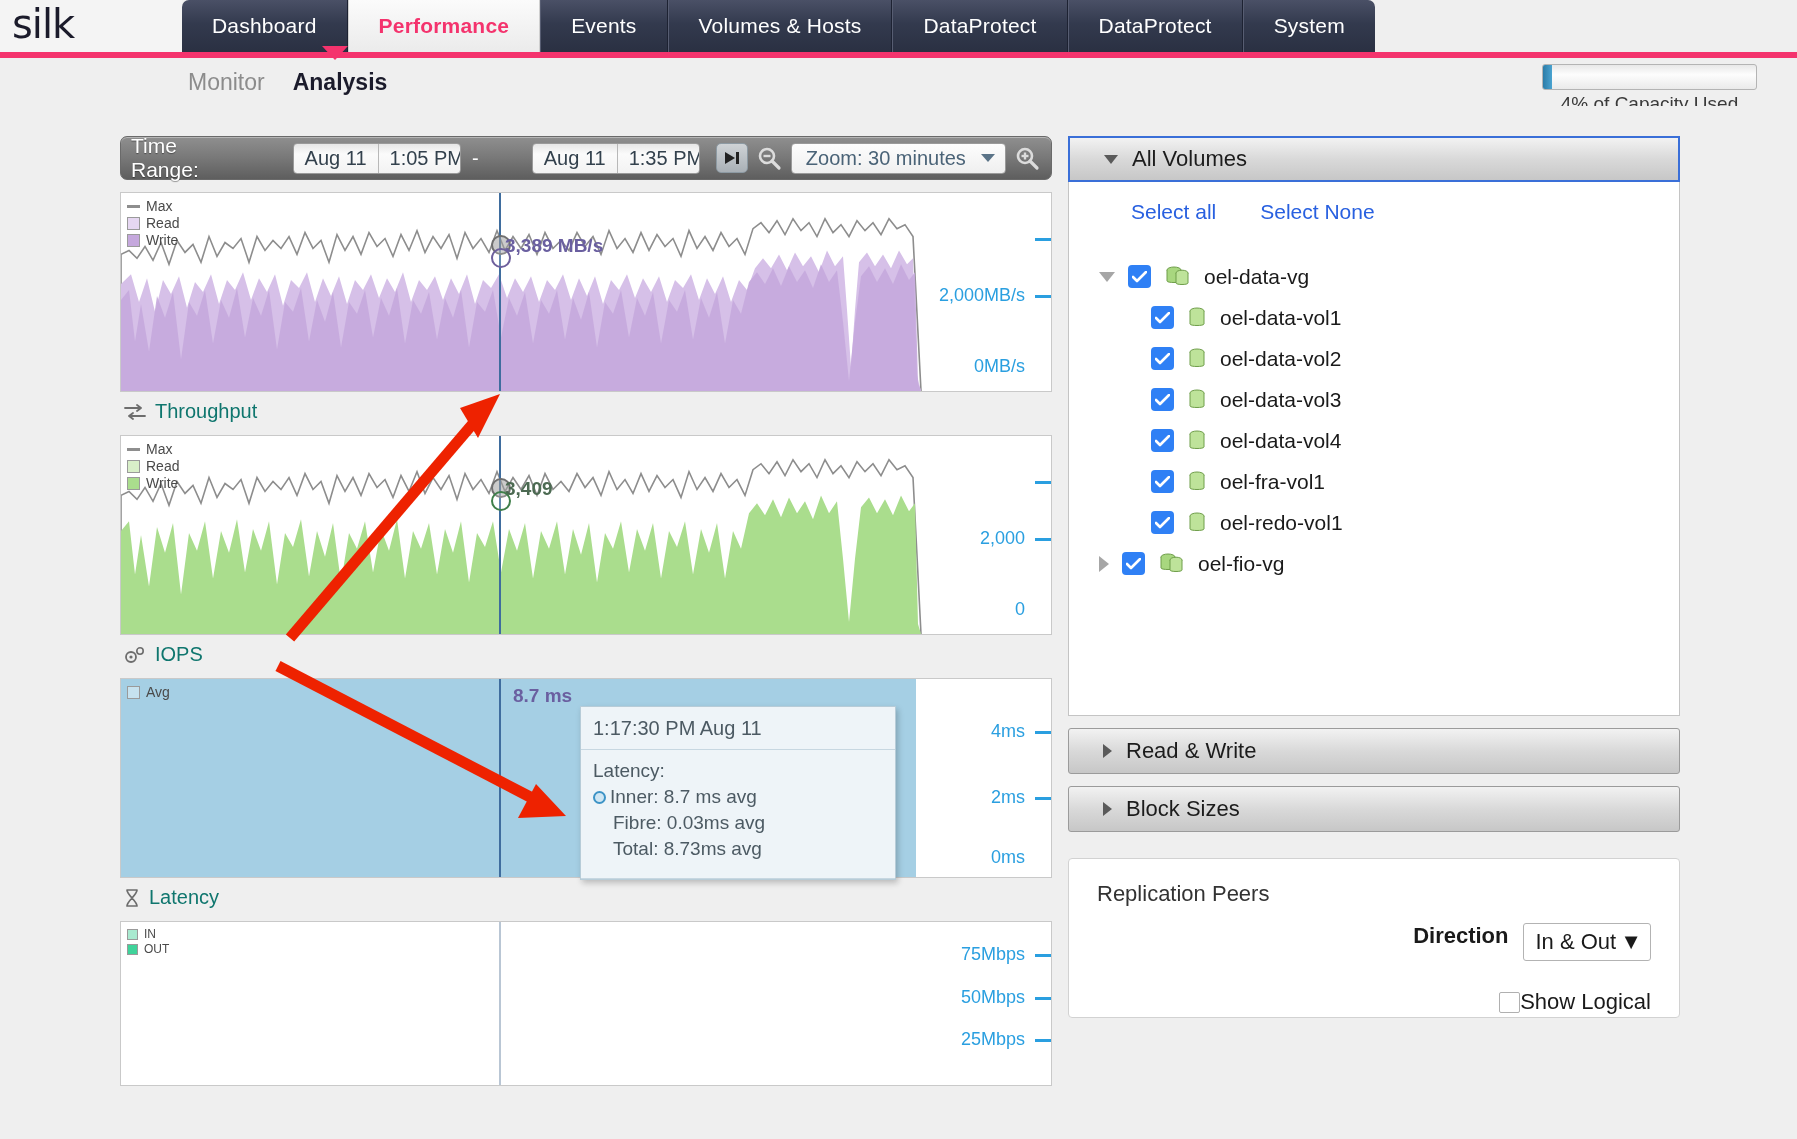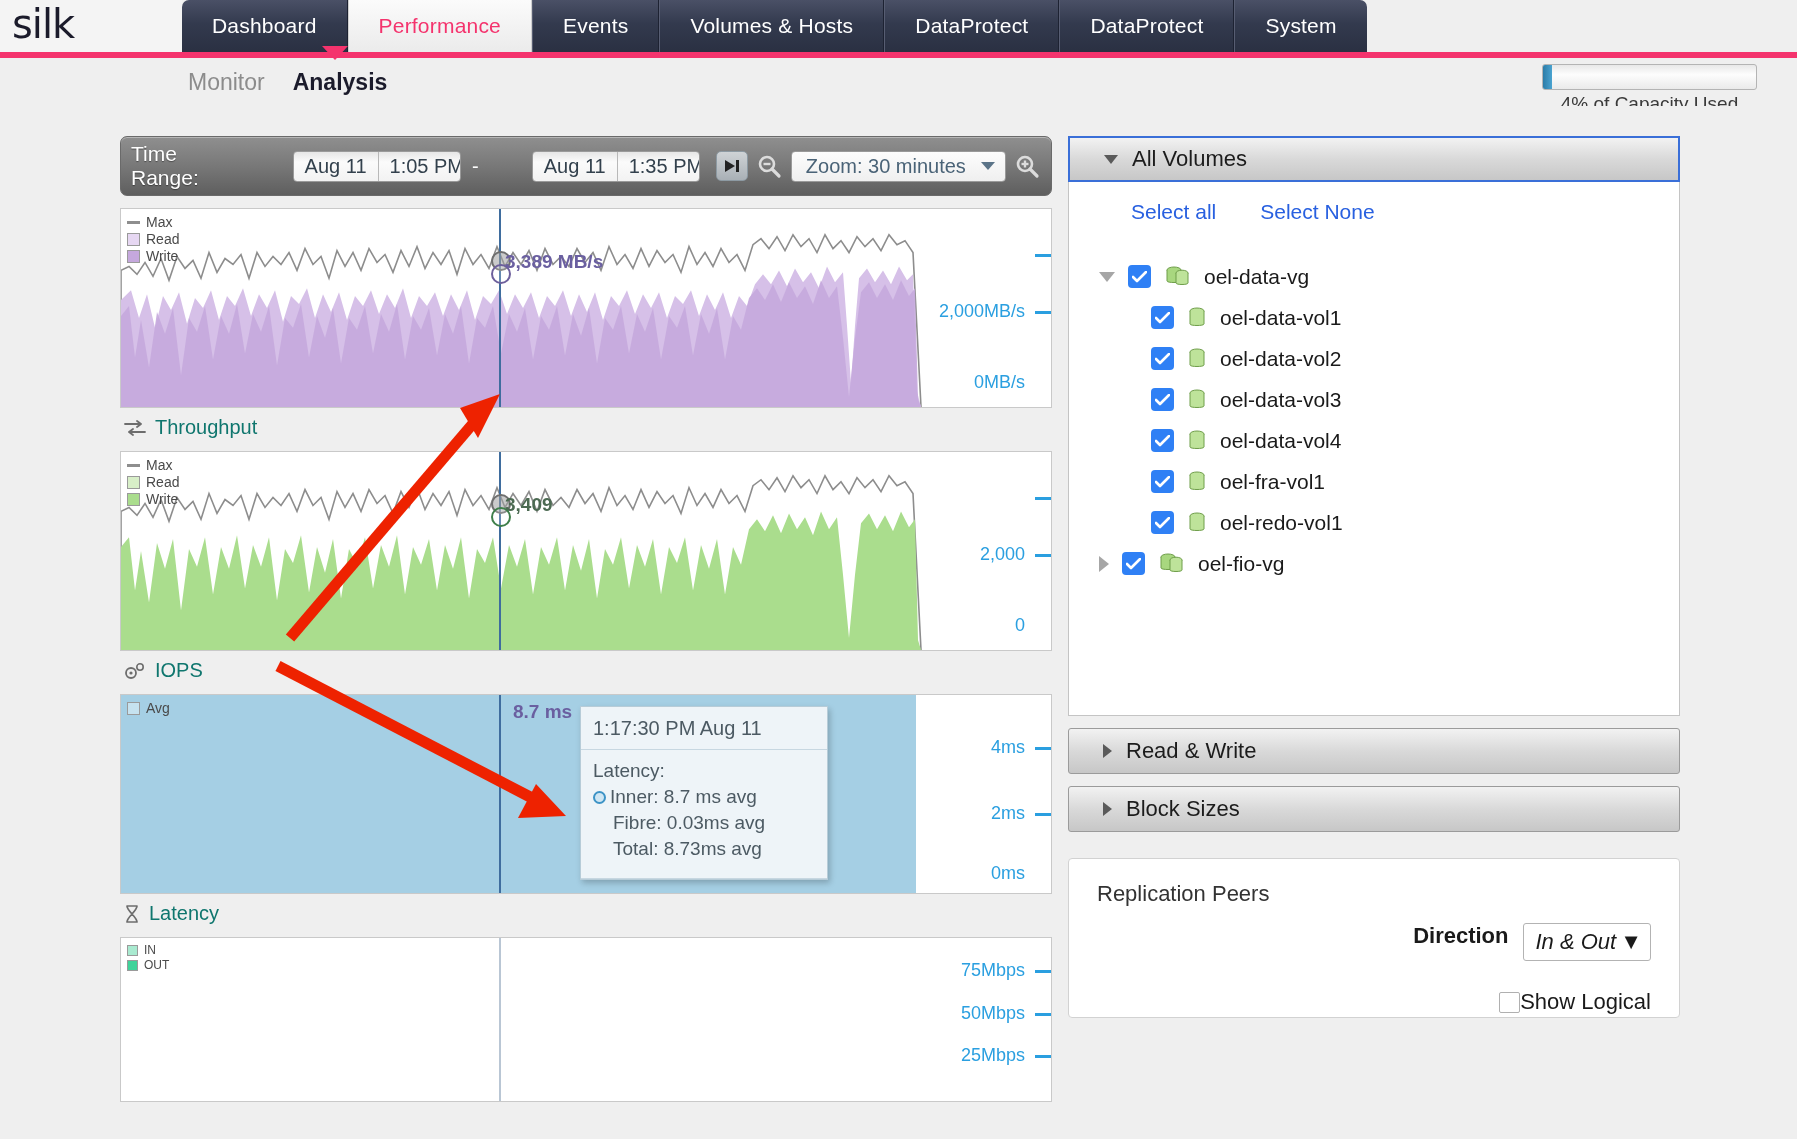--- a/index.html
+++ b/index.html
@@ -47,21 +47,21 @@
     border-right: 1px solid #1d2232;
     border-left: 1px solid #575d72;
     white-space: nowrap;
     cursor: pointer;
     letter-spacing: .2px;
   }
   .nav-tab:first-child { border-left: none; border-top-left-radius: 7px; }
   .nav-tab.active {
     background: linear-gradient(to bottom, #fbfbfb 0%, #ebebeb 100%);
     color: #f4336d;
-    font-weight: normal;
+    font-weight: bold;
     border-left: 1px solid #cfcfcf;
     border-right: 1px solid #cfcfcf;
   }
   .nav-tab.last { border-top-right-radius: 7px; border-right: none; }
   .nav-spacer { flex: 1; background: #efefef; }
   .pink-rule {
     height: 6px;
     background: #f4336d;
     width: 100%;
   }
@@ -124,21 +124,21 @@
   }
 
   
   .left-col {
     position: absolute;
     left: 120px; top: 30px;
     width: 932px;
   }
 
   .toolbar {
-    height: 60px;
+    height: 44px;
     border-radius: 7px;
     background: linear-gradient(to bottom, #8f8f8f 0%, #787878 50%, #5e5e5e 100%);
     border: 1px solid #6a6a6a;
     display: flex; align-items: center;
     padding: 0 8px;
     gap: 6px;
     box-shadow: inset 0 1px 0 rgba(255,255,255,.35);
   }
   .tb-label {
     color: #ffffff;
@@ -295,21 +295,21 @@
     font-size: 19px;
     font-weight: bold;
     color: #6a5fa0;
     z-index: 6;
   }
 
   
   .tooltip {
     position: absolute;
     left: 580px; top: 600px;
-    width: 248px;
+    width: 316px;
     background: #eef4f8;
     border: 1px solid #b7ccd8;
     box-shadow: 2px 3px 6px rgba(0,0,0,.22);
     z-index: 30;
     font-size: 19px;
     color: #4c5a63;
   }
   .tt-title {
     padding: 10px 12px 9px 12px;
     border-bottom: 1px solid #c7d7e1;
@@ -433,21 +433,20 @@
   .repl-dir-label { font-size: 22px; font-weight: bold; color: #1a1a1a; }
   .repl-select {
     border: 1px solid #b3b3b3;
     background: #fff;
     border-radius: 3px;
     padding: 5px 8px 5px 12px;
     font-size: 22px;
     color: #1a1a1a;
     display: flex; align-items: center; gap: 4px;
     cursor: pointer;
-    font-style: italic;
   }
   .repl-logical-row {
     display: flex; align-items: center; justify-content: flex-end;
     margin-top: 28px;
   }
   .cb-empty {
     width: 21px; height: 21px;
     border: 1px solid #b0b0b0;
     background: #fff;
     border-radius: 2px;

